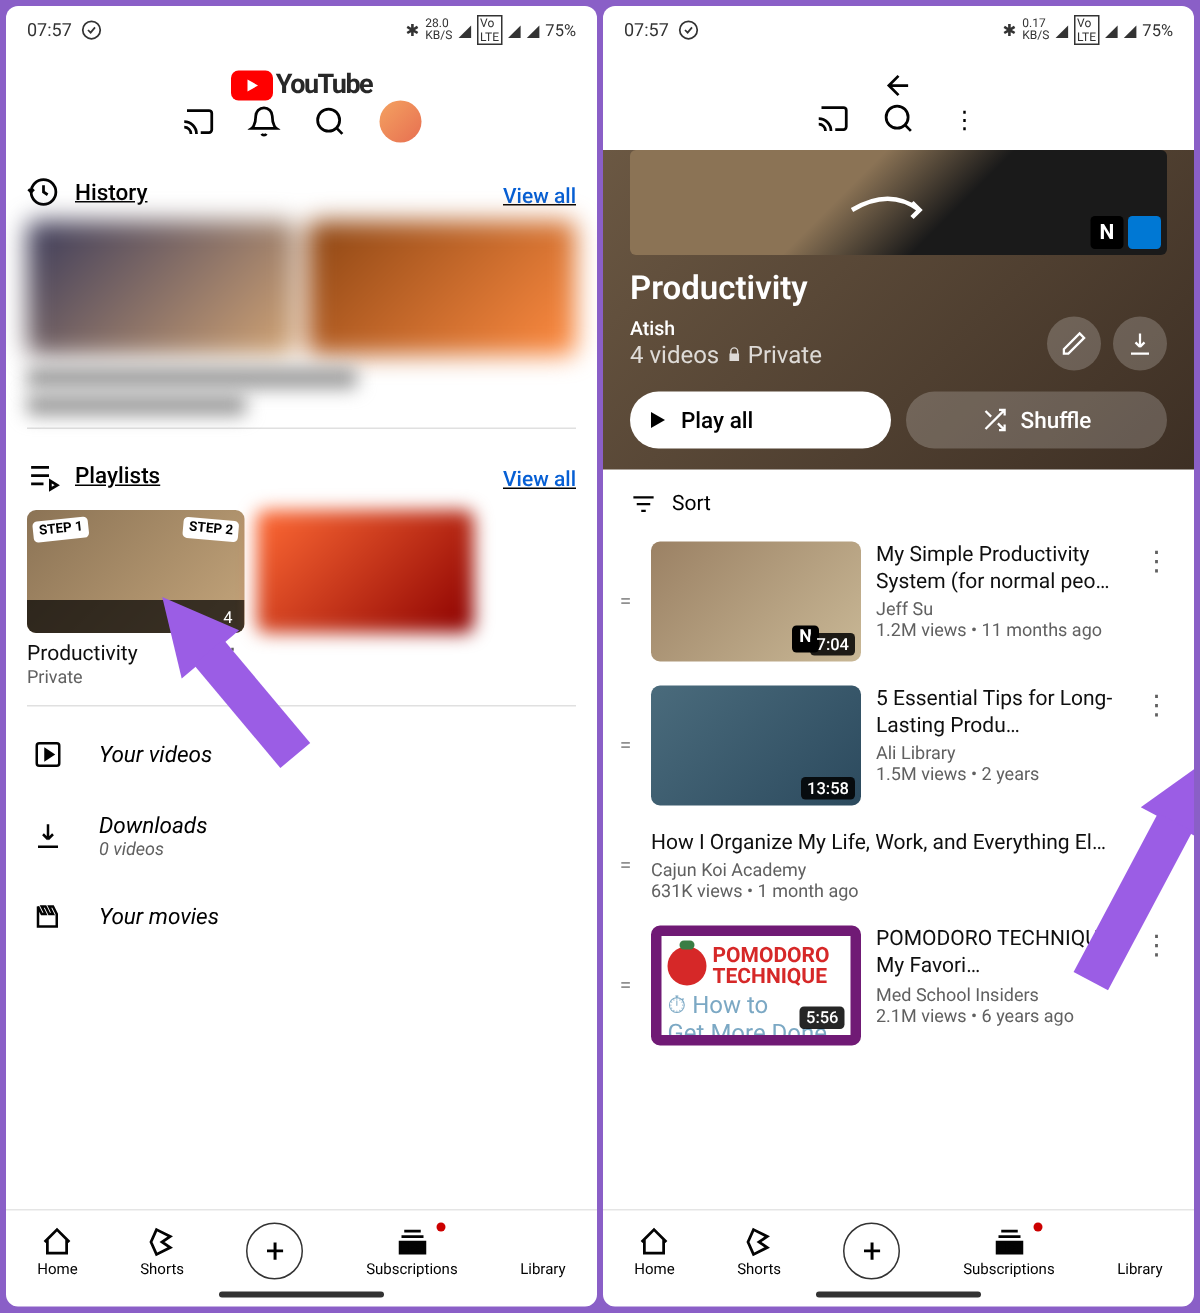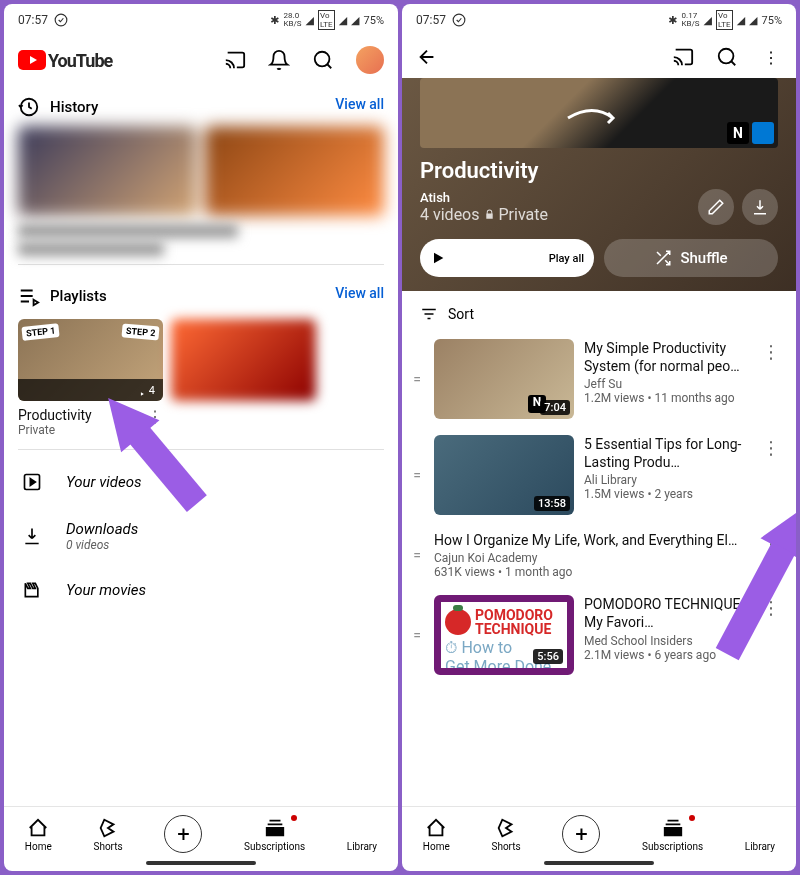--- a/index.html
+++ b/index.html
@@ -1,30 +1,30 @@
 <!DOCTYPE html>
 <html><head>
 <meta charset="utf-8">
 <style>
 * { margin: 0; padding: 0; box-sizing: border-box; font-family: Roboto, Arial, sans-serif; }
 body { background: #8a5fc7; display: flex; gap: 4px; padding: 4px; width: 800px; height: 875px; }
 .phone { flex: 1; background: #fff; border-radius: 8px; display: flex; flex-direction: column; overflow: hidden; position: relative; }
 .statusbar { display: flex; justify-content: space-between; align-items: center; padding: 6px 14px; font-size: 12px; color: #333; }
 .status-left { display: flex; align-items: center; gap: 6px; }
 .status-right { display: flex; align-items: center; gap: 4px; font-size: 11px; }
-.header { display: flex; align-items: center; justify-content: space-between; padding: 10px 14px; }
+.header { display: flex; align-items: center; justify-content: space-between; padding: 10px 14px; flex-direction: column; }
 .yt-logo { display: flex; align-items: center; gap: 2px; }
 .yt-play { width: 28px; height: 20px; background: #ff0000; border-radius: 5px; display: flex; align-items: center; justify-content: center; }
 .yt-play::after { content: ''; border-left: 7px solid #fff; border-top: 4px solid transparent; border-bottom: 4px solid transparent; margin-left: 2px; }
 .yt-text { font-weight: 700; font-size: 18px; letter-spacing: -1px; color: #282828; }
 .header-icons { display: flex; align-items: center; gap: 22px; }
 .icon-btn { width: 22px; height: 22px; display: flex; align-items: center; justify-content: center; }
 .avatar { width: 28px; height: 28px; border-radius: 50%; background: linear-gradient(135deg, #f4a261, #e76f51); }
 .section { padding: 0 14px; }
-.section-head { display: flex; justify-content: space-between; align-items: flex-start; padding: 12px 0 8px; }
+.section-head { display: flex; justify-content: space-between; align-items: flex-end; padding: 12px 0 8px; text-decoration: underline; }
 .section-title { display: flex; align-items: center; gap: 10px; font-size: 15px; font-weight: 500; }
 .viewall { color: #065fd4; font-size: 14px; font-weight: 500; margin-left: 21px; }
 .blurred-row { display: flex; gap: 8px; filter: blur(8px); margin-bottom: 8px; }
 .blur-card { flex: 1; height: 90px; background: linear-gradient(135deg, #3a3a5a, #d4a574); border-radius: 6px; }
 .blur-card2 { flex: 1; height: 90px; background: linear-gradient(135deg, #8b4513, #ff8c42); border-radius: 6px; }
 .blur-text { height: 14px; background: #999; border-radius: 3px; filter: blur(6px); margin: 4px 0; }
 .divider { height: 1px; background: #e0e0e0; margin: 8px 0; }
 .playlist-row { display: flex; gap: 8px; padding: 4px 0; }
 .playlist-card { width: 145px; }
 .playlist-thumb { width: 145px; height: 82px; border-radius: 6px; background: linear-gradient(135deg, #8b7355, #c4a57b); position: relative; overflow: hidden; }
@@ -49,21 +49,21 @@
 .hero-icons { position: absolute; right: 4px; bottom: 4px; display: flex; gap: 3px; }
 .hero-nicon { width: 22px; height: 22px; background: #000; border-radius: 3px; display: flex; align-items: center; justify-content: center; color: #fff; font-size: 14px; font-weight: bold; }
 .hero-oicon { width: 22px; height: 22px; background: #0078d4; border-radius: 3px; }
 .hero-title { font-size: 22px; font-weight: 600; padding: 0 18px; }
 .hero-meta-row { display: flex; justify-content: space-between; align-items: center; padding: 6px 18px 14px; }
 .hero-author { font-size: 13px; font-weight: 500; }
 .hero-sub { font-size: 16px; color: rgba(255,255,255,0.8); display: flex; align-items: center; gap: 4px; }
 .hero-actions { display: flex; gap: 8px; }
 .circ-btn { width: 36px; height: 36px; border-radius: 50%; background: rgba(255,255,255,0.2); display: flex; align-items: center; justify-content: center; }
 .hero-buttons { display: flex; gap: 10px; padding: 0 18px; }
-.btn-playall { flex: 1; background: #fff; color: #000; border-radius: 22px; padding: 10px; display: flex; align-items: center; justify-content: space-between; gap: 8px; font-weight: 500; font-size: 11px; }
+.btn-playall { flex: 1; background: #fff; color: #000; border-radius: 22px; padding: 10px; display: flex; align-items: center; justify-content: flex-start; gap: 8px; font-weight: 500; font-size: 15px; }
 .btn-shuffle { flex: 1; background: rgba(255,255,255,0.2); color: #fff; border-radius: 22px; padding: 10px; display: flex; align-items: center; justify-content: center; gap: 8px; font-weight: 500; font-size: 15px; }
 .sort-row { display: flex; align-items: center; gap: 10px; padding: 14px 18px 8px; font-size: 14px; }
 .video-row { display: flex; align-items: flex-start; gap: 10px; padding: 8px 14px 8px 8px; }
 .drag-handle { width: 14px; display: flex; align-items: center; justify-content: center; color: #909090; font-size: 14px; align-self: center; }
 .vthumb { width: 140px; height: 80px; border-radius: 6px; position: relative; overflow: hidden; flex-shrink: 0; }
 .vthumb1 { background: linear-gradient(135deg, #9b8164, #c9b896); }
 .vthumb2 { background: linear-gradient(135deg, #4a6b7c, #2c4a5e); }
 .vthumb3 { background: linear-gradient(135deg, #1a1a2e, #2d3748); }
 .vthumb4 { background: #fff; border: 7px solid #701a75; }
 .duration { position: absolute; bottom: 4px; right: 4px; background: rgba(0,0,0,0.85); color: #fff; font-size: 11px; padding: 1px 4px; border-radius: 3px; font-weight: 500; }

